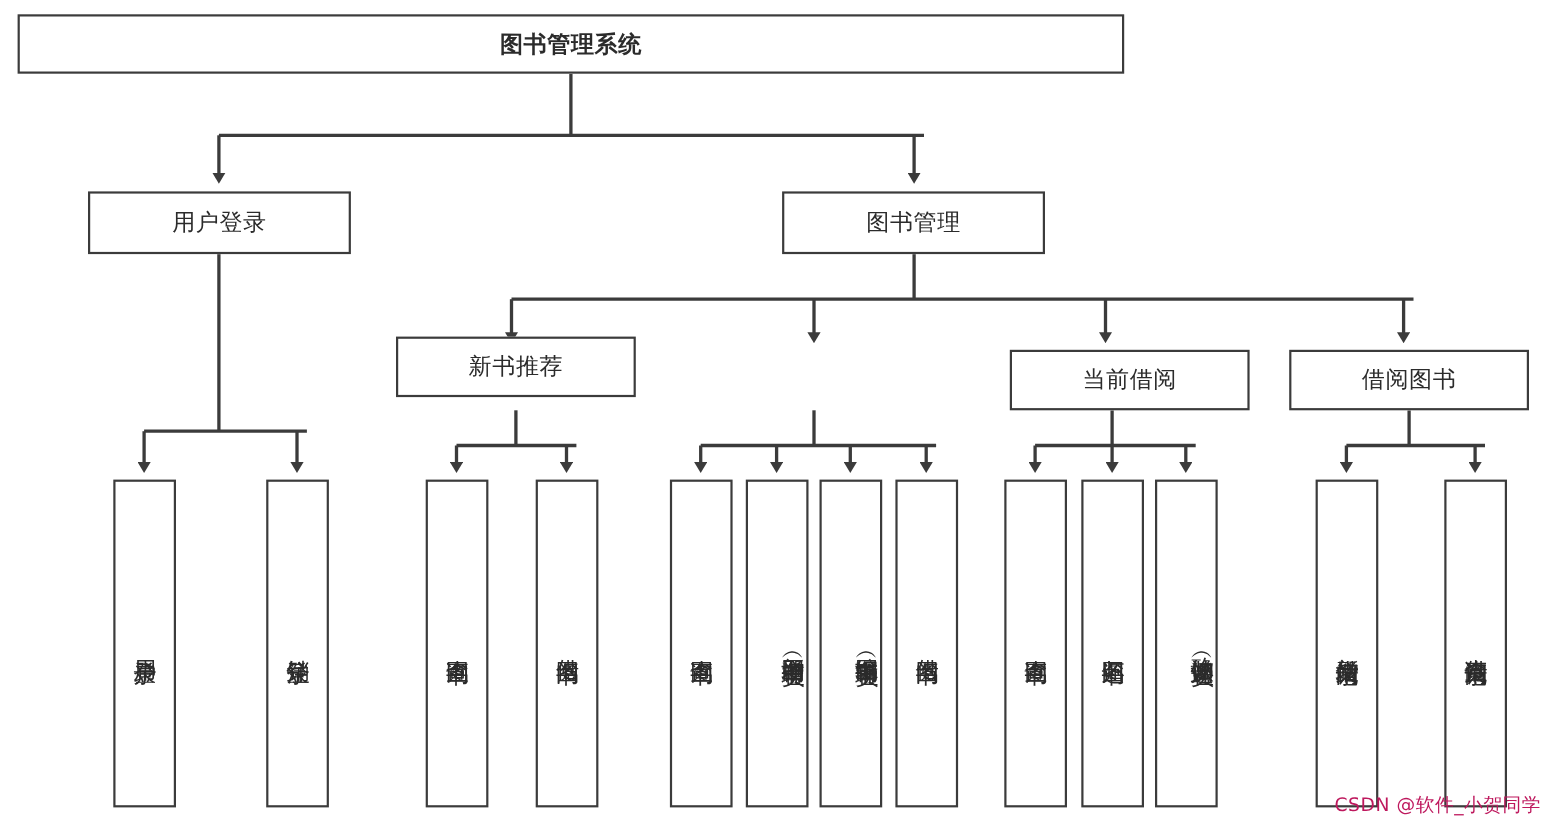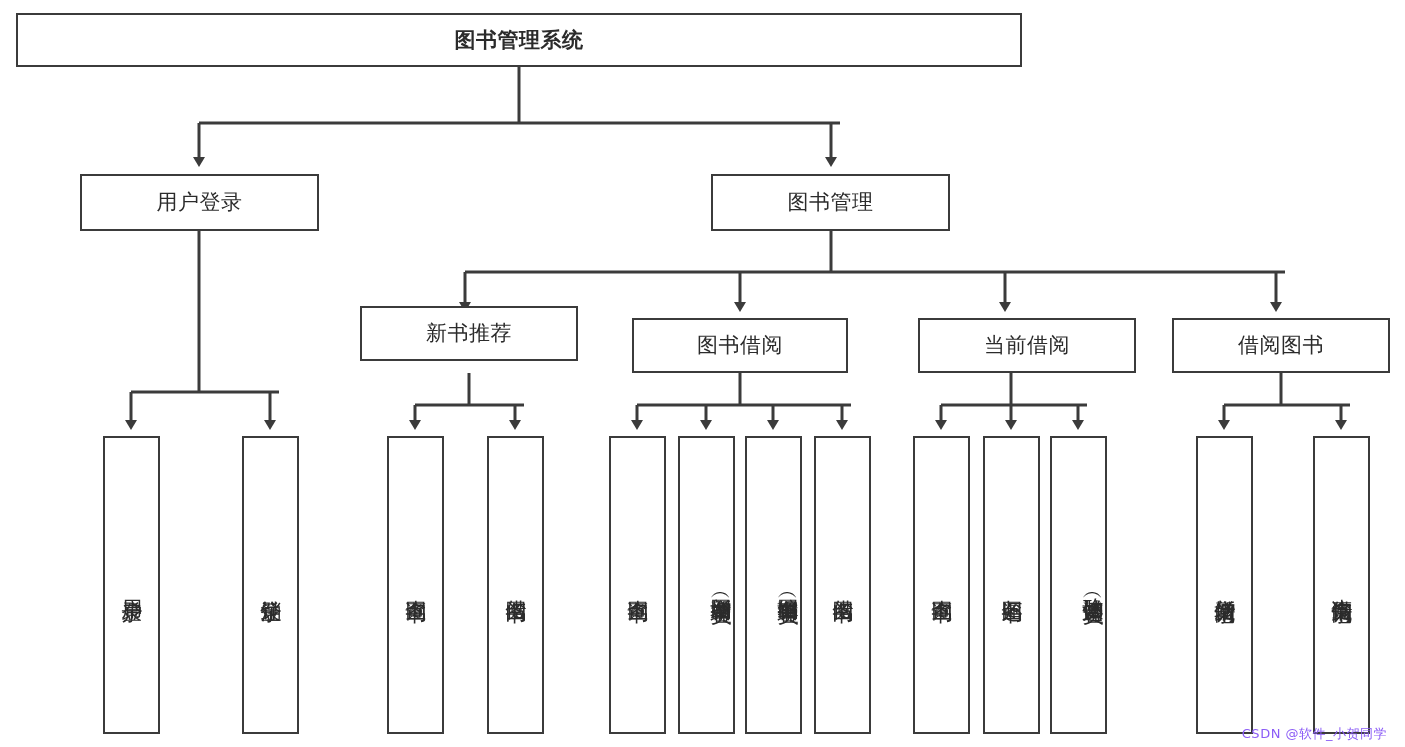--- a/index.html
+++ b/index.html
@@ -46,24 +46,24 @@
     font-size: 21px;
     letter-spacing: 1px;
     padding: 6px 0;
   }
   .node-label {
     display: block;
     white-space: nowrap;
   }
   #watermark {
     position: absolute;
-    right: 18px;
+    right: 4px;
     bottom: 4px;
-    font-size: 13px;
-    color: #8b5cf6;
+    font-size: 17px;
+    color: #be185d;
     letter-spacing: 0.5px;
     white-space: nowrap;
     pointer-events: none;
   }
 </style>
 </head>
 <body>
 
 <div id="diagram-root">
 
@@ -142,23 +142,20 @@
   </div>
 
   <div class="node-box horiz" style="left:711px; top:174px; width:239px; height:57px;">
     <span class="node-label">图书管理</span>
   </div>
 
   <div class="node-box horiz" style="left:360px; top:306px; width:218px; height:55px;">
     <span class="node-label">新书推荐</span>
   </div>
 
-  <div class="node-box horiz" style="left:632px; top:318px; width:216px; height:55px;">
-    <span class="node-label">图书借阅</span>
-  </div>
 
   <div class="node-box horiz" style="left:902px; top:318px; width:218px; height:55px;margin-left:16px;">
     <span class="node-label">当前借阅</span>
   </div>
 
   <div class="node-box horiz" style="left:1172px; top:318px; width:218px; height:55px;">
     <span class="node-label">借阅图书</span>
   </div>
 
   <div class="node-box vert" style="left:103px; top:436px; width:57px; height:298px;">

